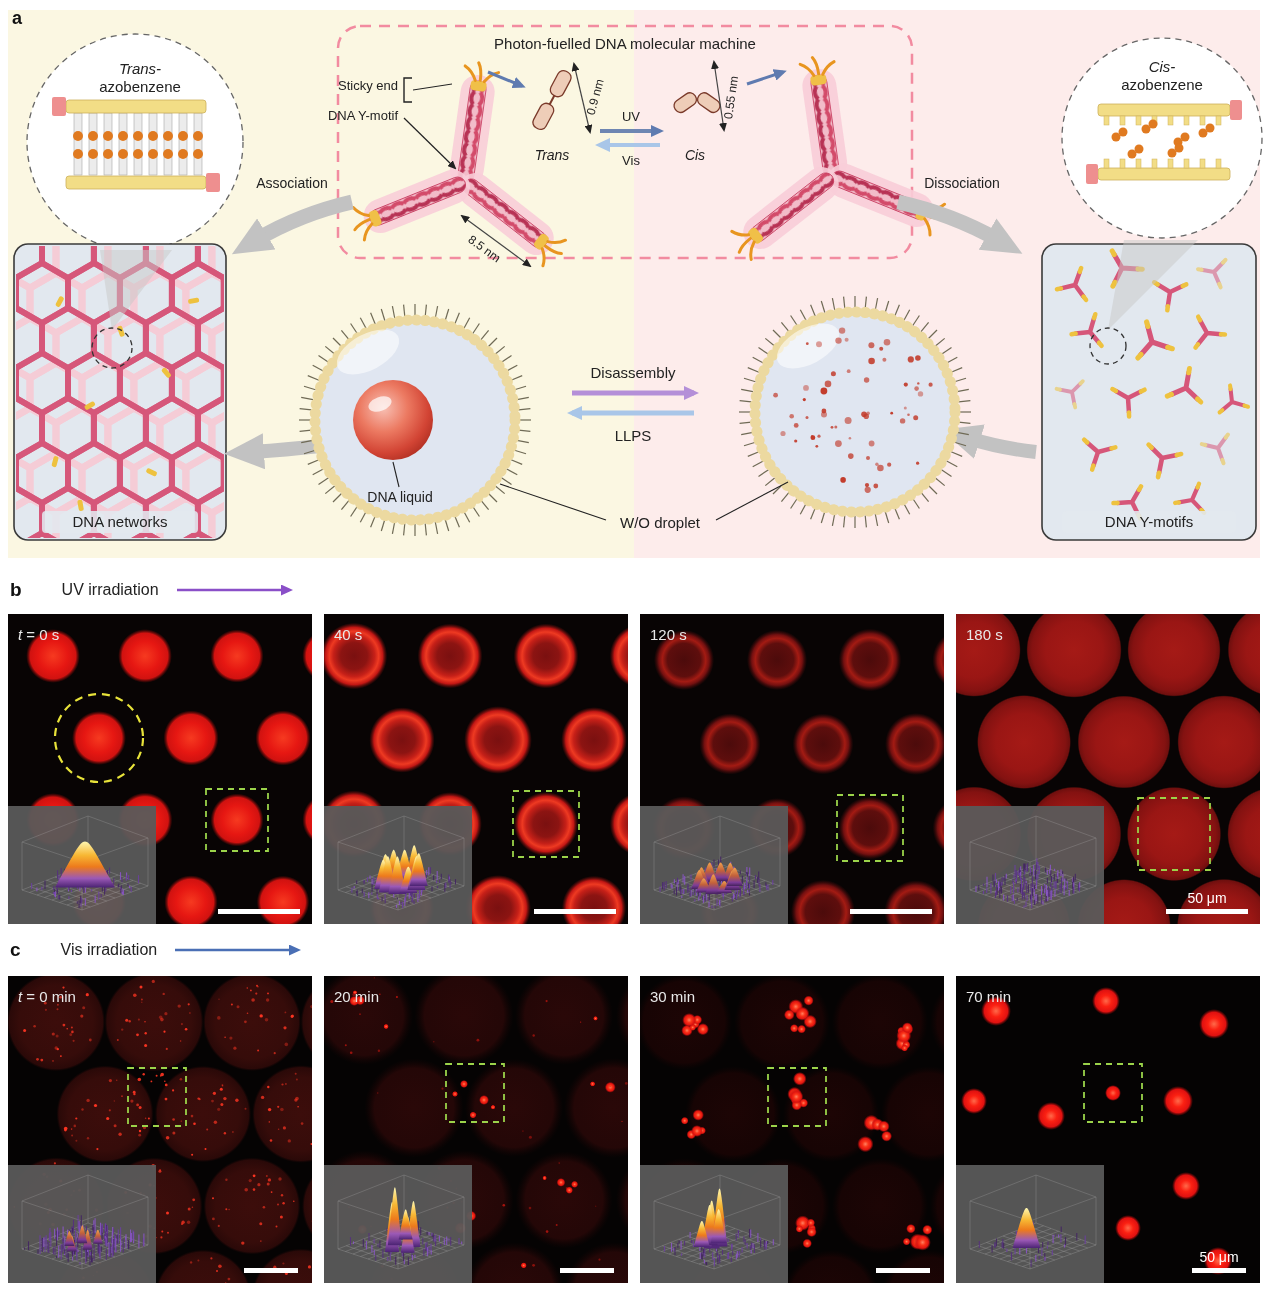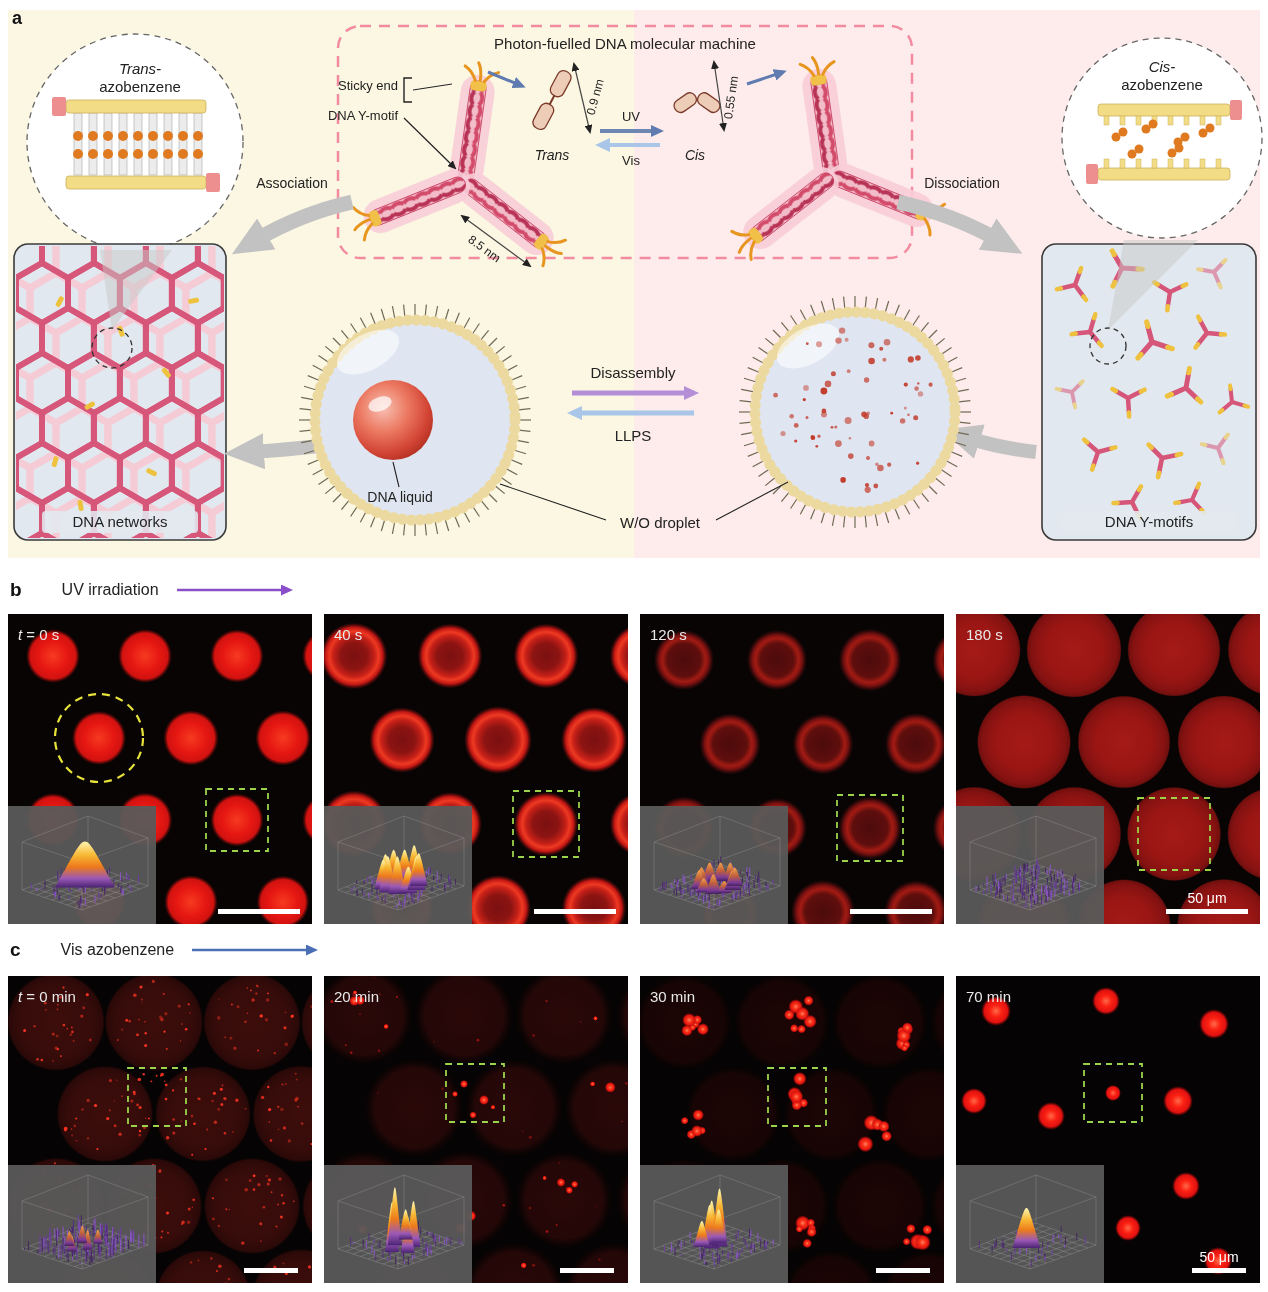--- a/index.html
+++ b/index.html
@@ -1459,21 +1459,21 @@
           </g>
         </g>
       <text x="251" y="289" class="scale-text" text-anchor="middle">50 μm</text>
       <rect x="210" y="295" width="82" height="5" fill="#fff"></rect>
       <text x="10" y="26" class="time-label"><tspan font-style="italic"></tspan><tspan>180 s</tspan></text>
     </svg>
   </div>
 
   <div class="row-header c">
     <span class="letter">c</span>
-    <span class="irr">Vis azobenzene</span>
+    <span class="irr">Vis irradiation</span>
     <svg width="140" height="14">
         <line x1="2" y1="7" x2="124" y2="7" stroke="#4a6fb5" stroke-width="2.4" marker-end="url(#mHdrB)"></line>
       </svg>
   </div>
   <div class="tiles">
 
     <svg width="304" height="307" viewBox="0 0 304 307">
       <rect width="304" height="307" fill="#050303"></rect>
       <g>
           <circle cx="48" cy="46" r="49.2" fill="url(#gDark)"></circle>

